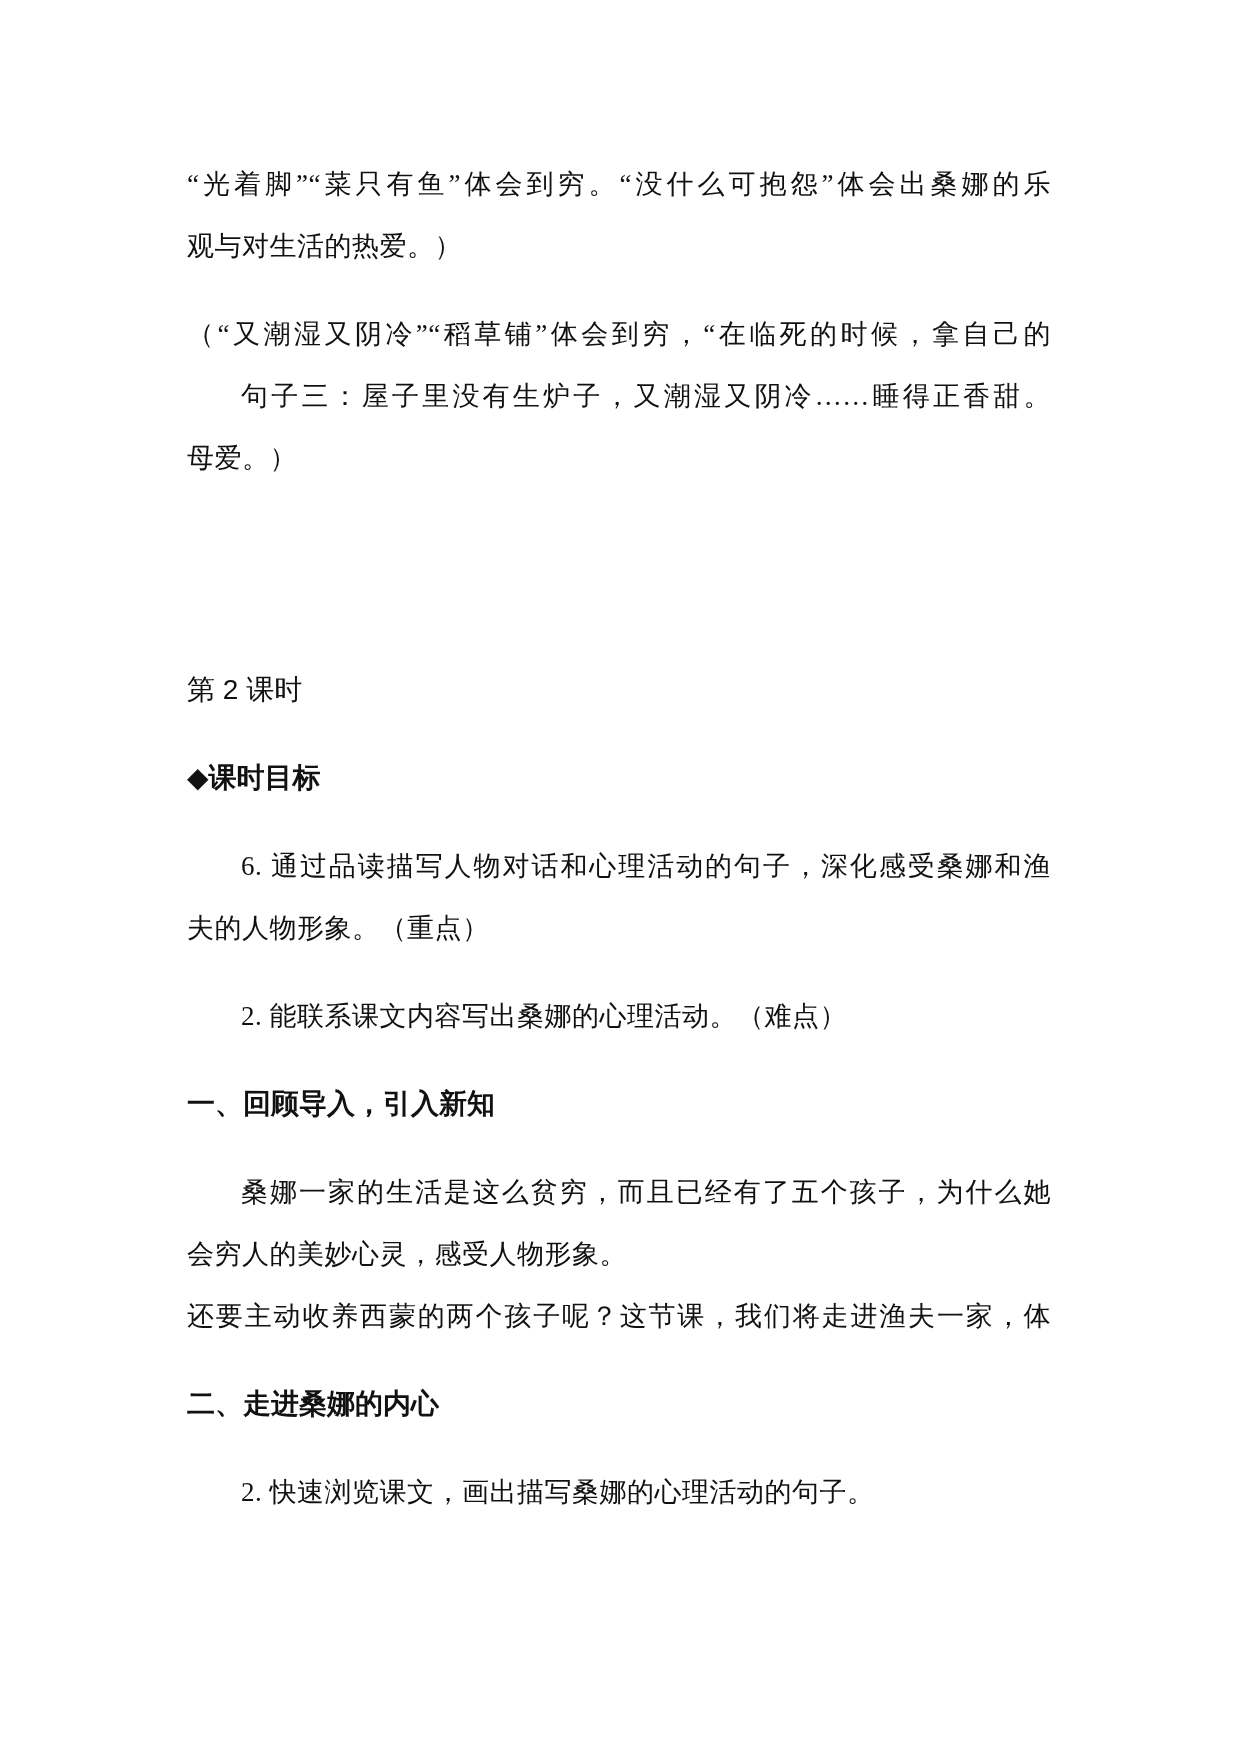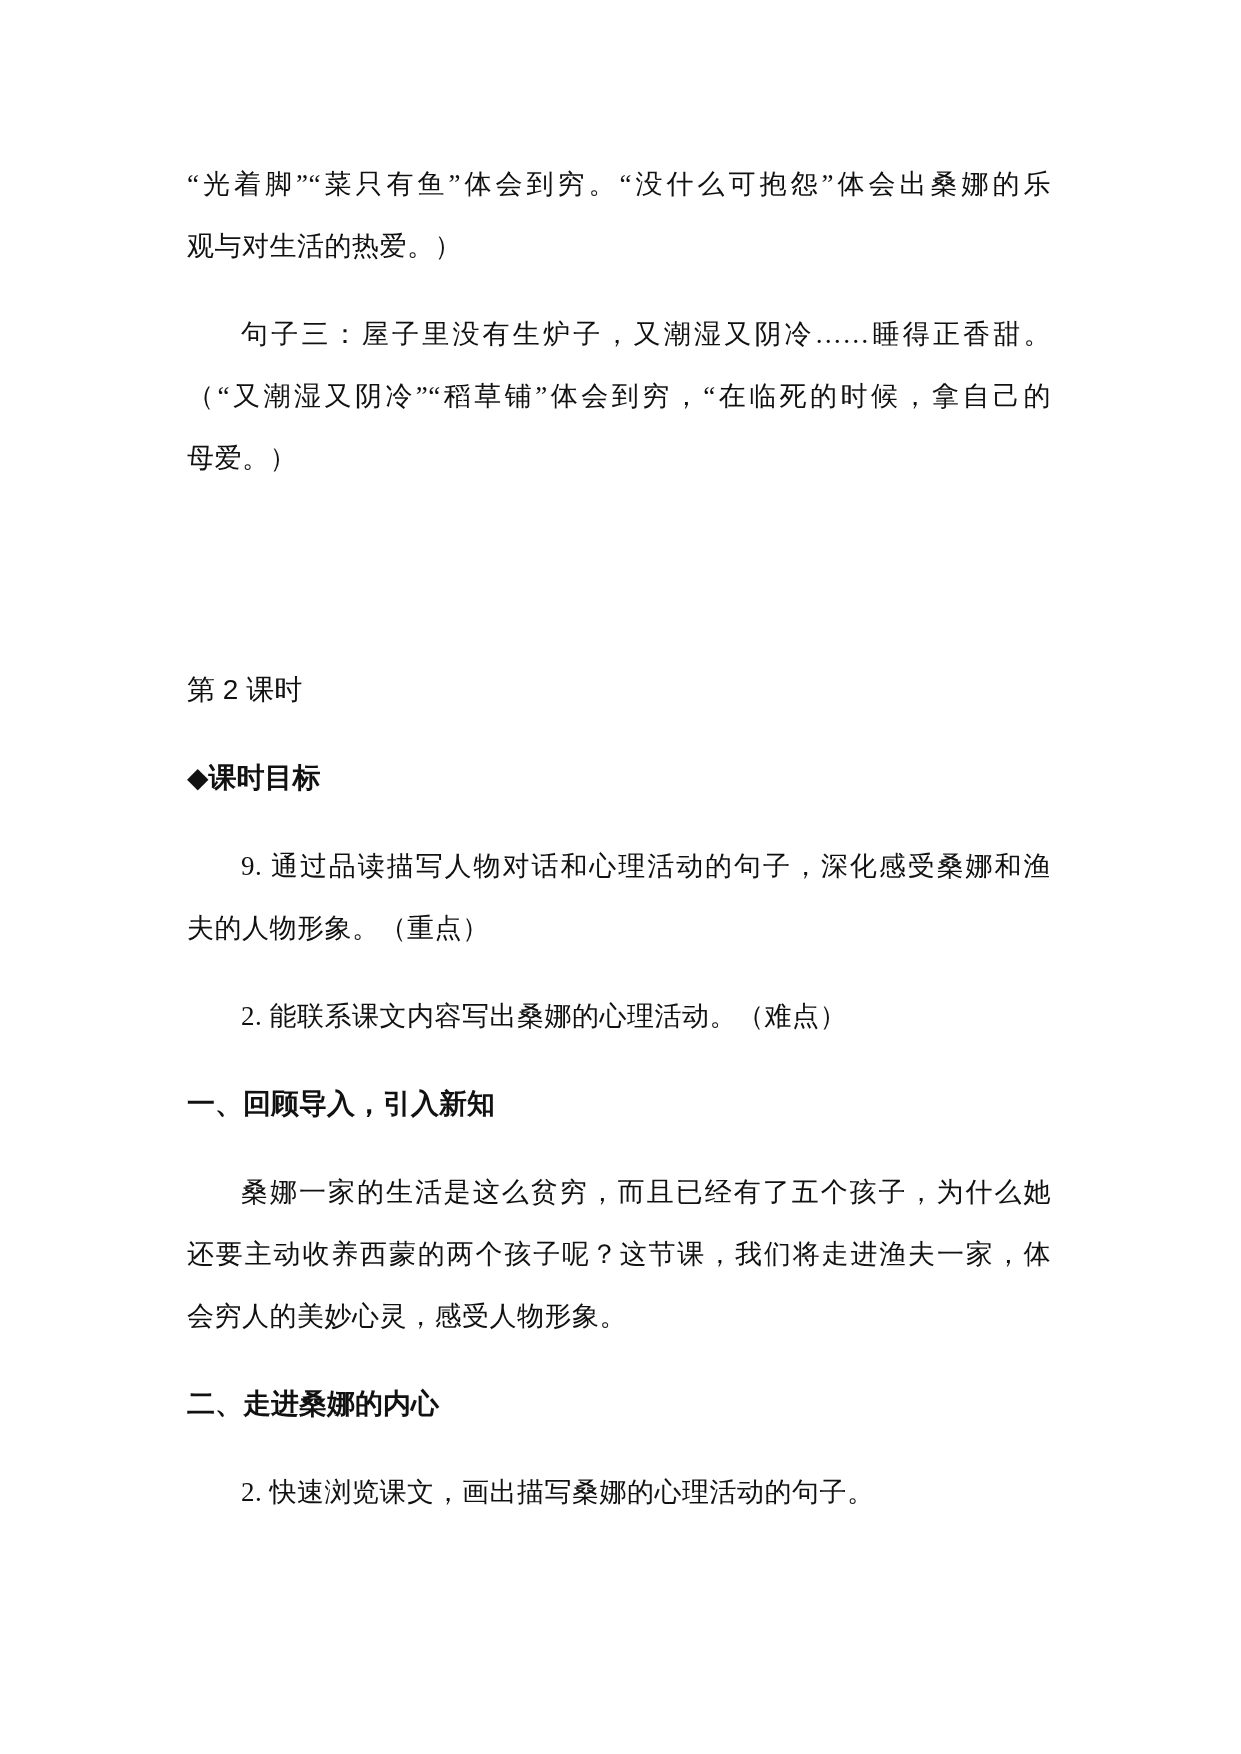--- a/index.html
+++ b/index.html
@@ -46,46 +46,46 @@
 
 <div class="page">
   <div class="content">
 
     <div class="para">
       <div class="line j">“光着脚”“菜只有鱼”体会到穷。“没什么可抱怨”体会出桑娜的乐</div>
       <div class="line">观与对生活的热爱。）</div>
     </div>
 
     <div class="para">
+      <div class="line j">（“又潮湿又阴冷”“稻草铺”体会到穷，“在临死的时候，拿自己的</div>
       <div class="line j ind">句子三：屋子里没有生炉子，又潮湿又阴冷……睡得正香甜。</div>
-      <div class="line j">（“又潮湿又阴冷”“稻草铺”体会到穷，“在临死的时候，拿自己的</div>
       <div class="line">母爱。）</div>
     </div>
 
     <div class="big-gap"></div>
 
     <div class="para h-sans h-center">第 2 课时</div>
 
     <div class="para h-sans">◆课时目标</div>
 
     <div class="para">
-      <div class="line j ind">9. 通过品读描写人物对话和心理活动的句子，深化感受桑娜和渔</div>
+      <div class="line j ind">6. 通过品读描写人物对话和心理活动的句子，深化感受桑娜和渔</div>
       <div class="line">夫的人物形象。（重点）</div>
     </div>
 
     <div class="para">
       <div class="line ind">2. 能联系课文内容写出桑娜的心理活动。（难点）</div>
     </div>
 
     <div class="para h-sans">一、回顾导入，引入新知</div>
 
     <div class="para">
       <div class="line j ind">桑娜一家的生活是这么贫穷，而且已经有了五个孩子，为什么她</div>
+      <div class="line">会穷人的美妙心灵，感受人物形象。</div>
       <div class="line j">还要主动收养西蒙的两个孩子呢？这节课，我们将走进渔夫一家，体</div>
-      <div class="line">会穷人的美妙心灵，感受人物形象。</div>
     </div>
 
     <div class="para h-sans">二、走进桑娜的内心</div>
 
     <div class="para">
       <div class="line ind">2. 快速浏览课文，画出描写桑娜的心理活动的句子。</div>
     </div>
 
   </div>
 </div>

